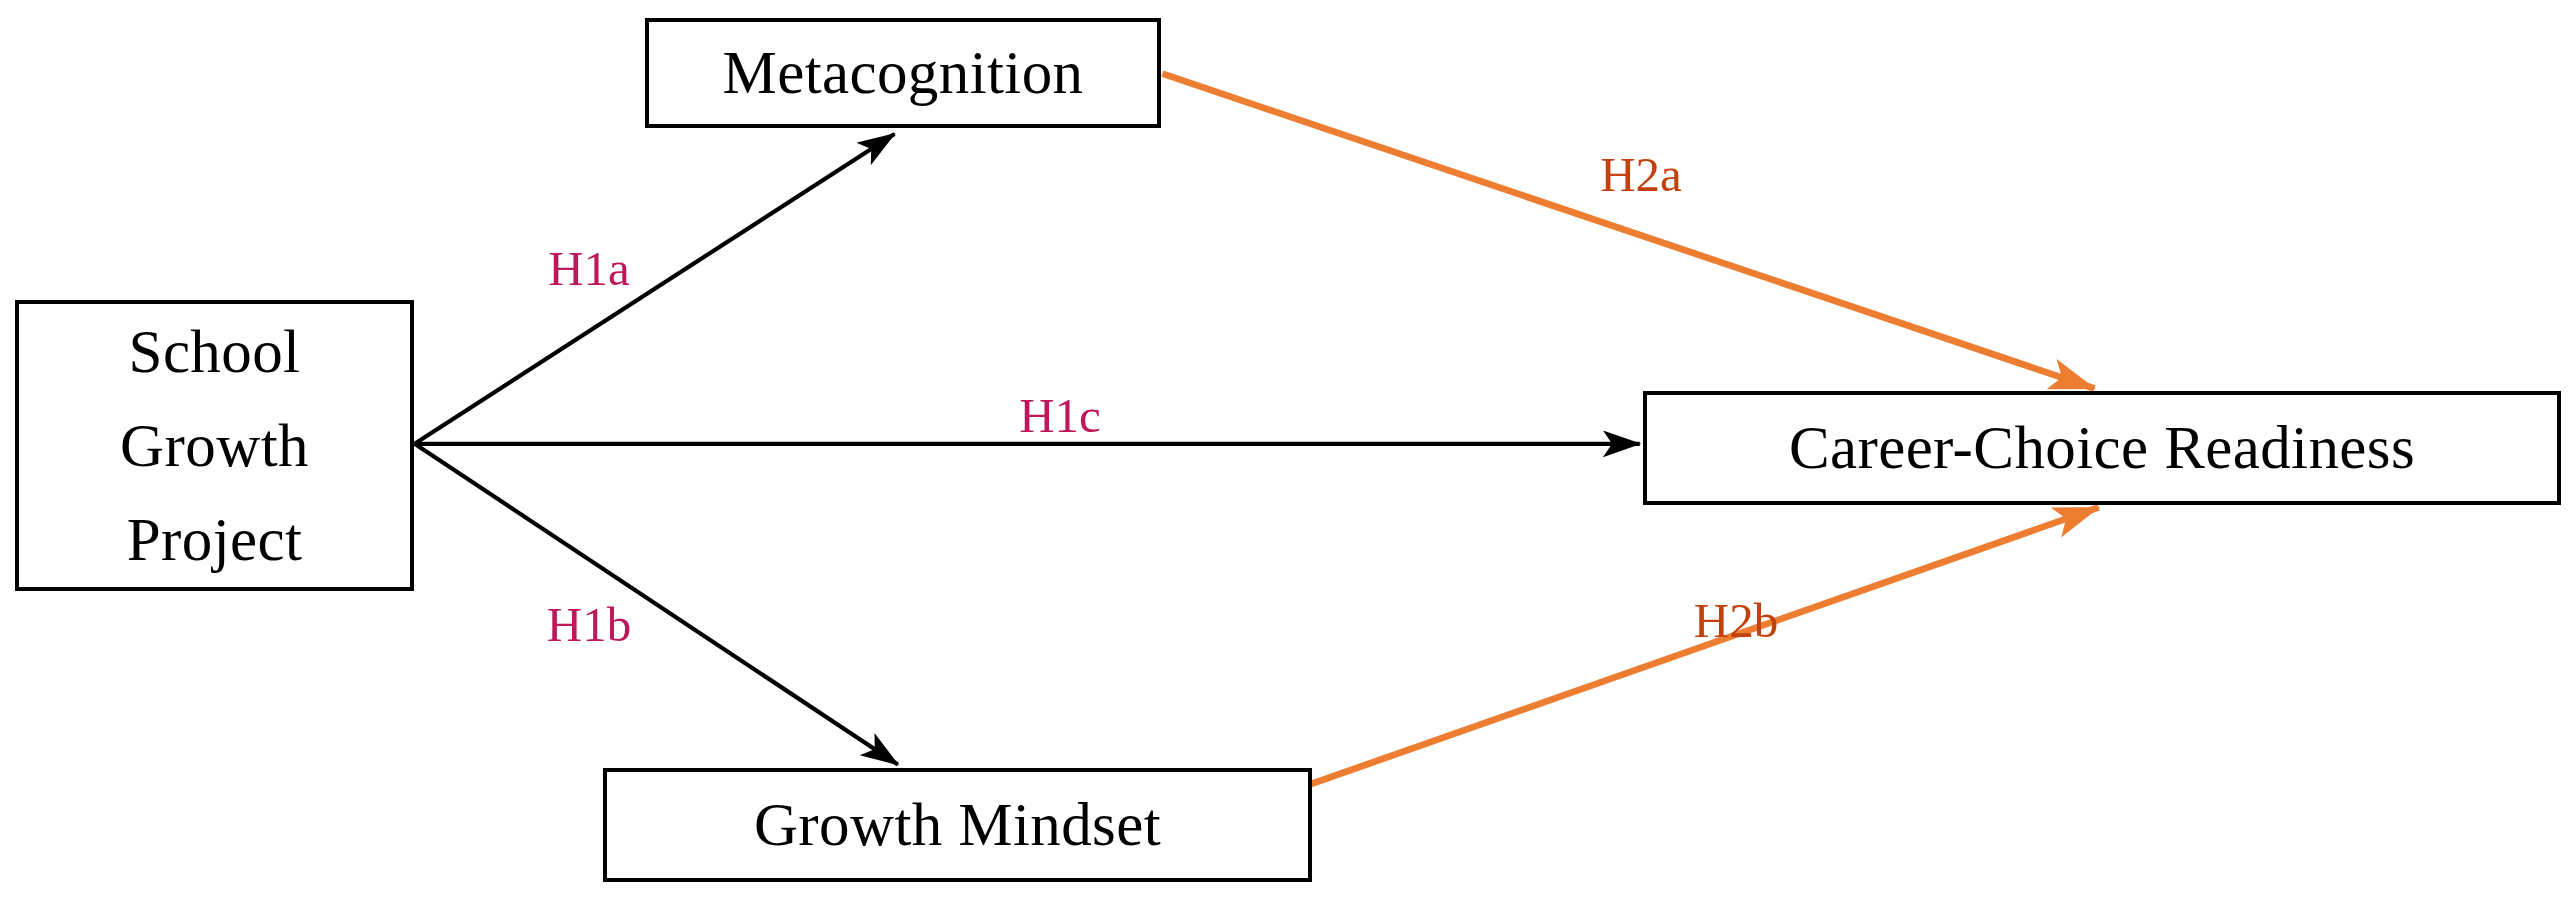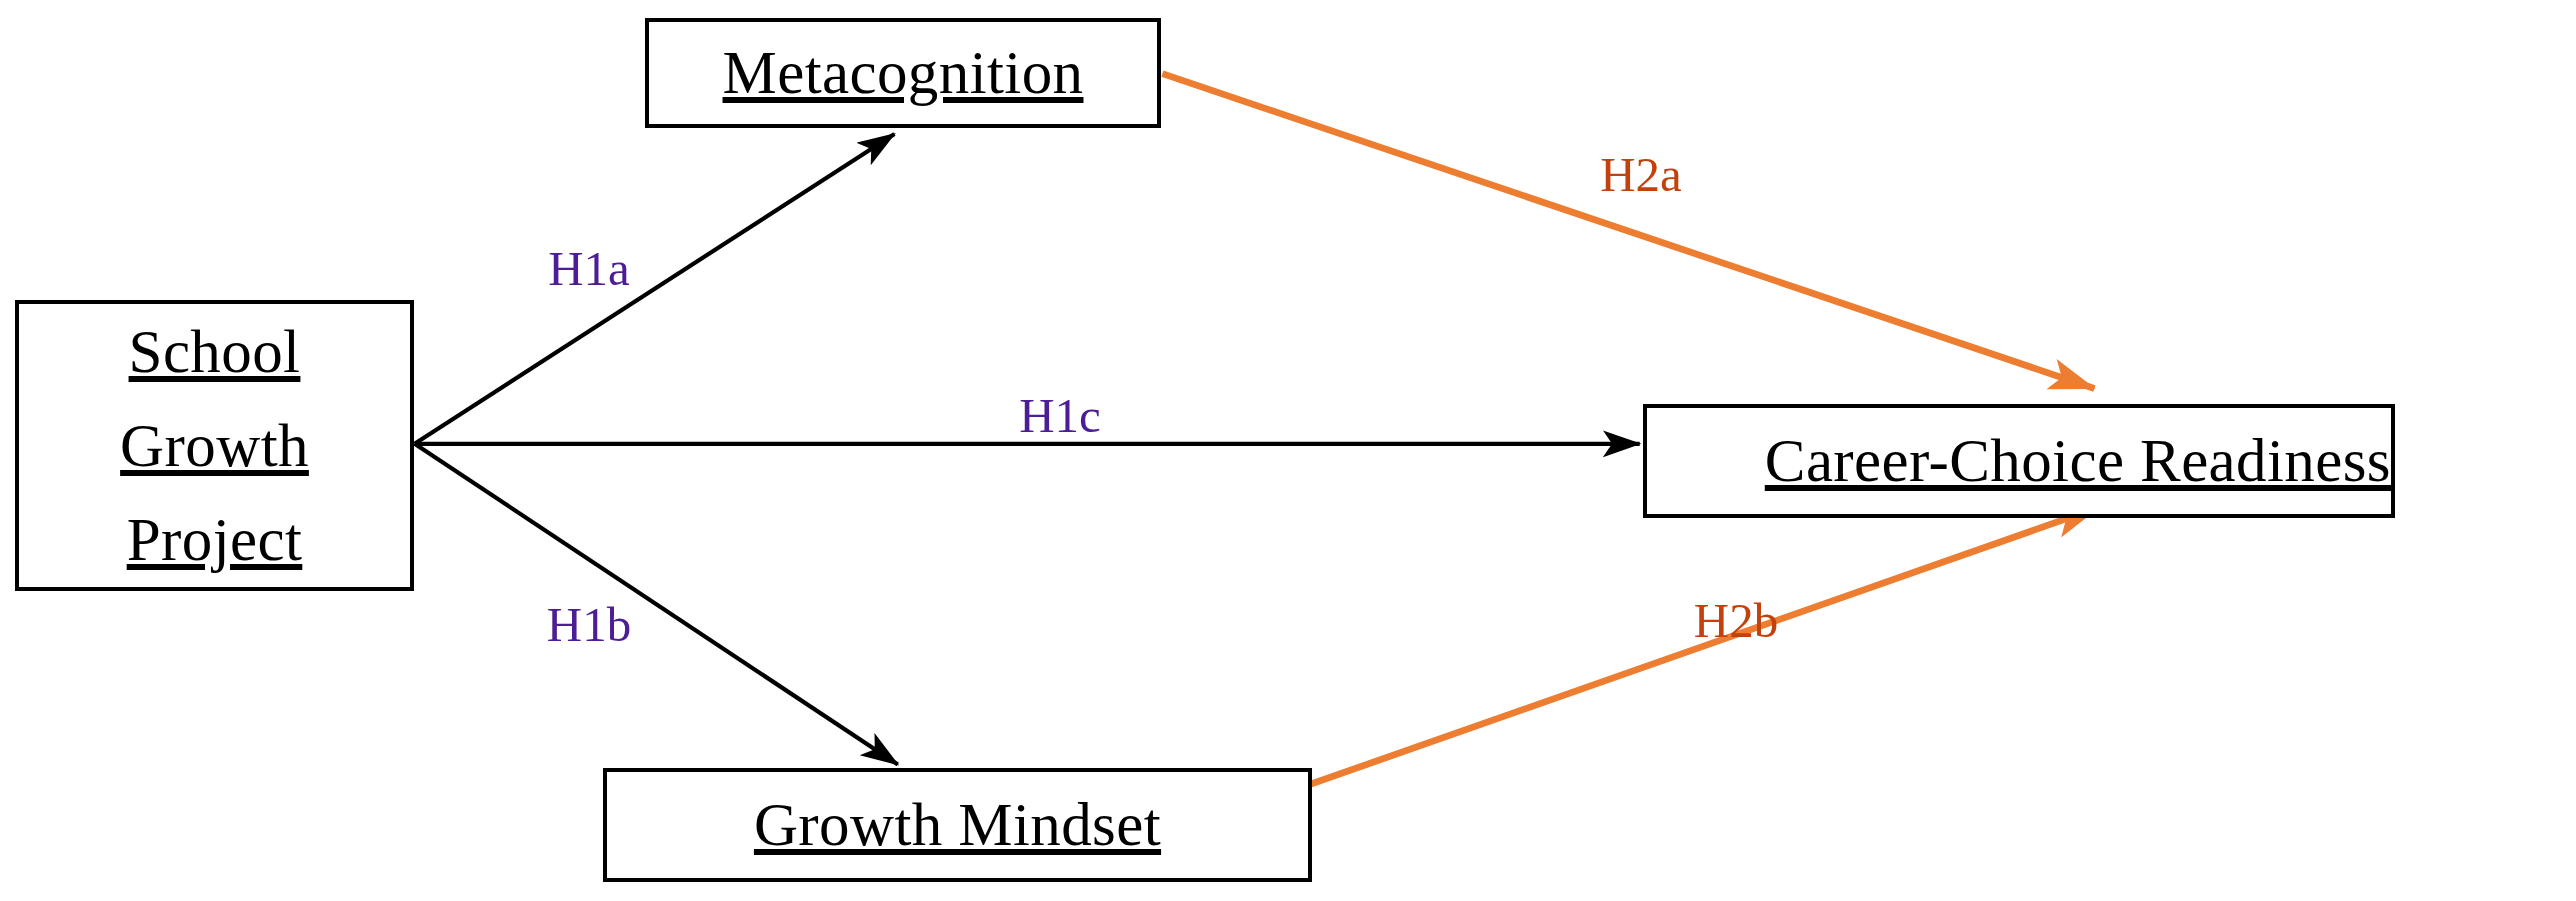--- a/index.html
+++ b/index.html
@@ -20,41 +20,40 @@
   .node {
     position: absolute;
     border: 4.2px solid #000000;
     background: #ffffff;
     display: flex;
     align-items: center;
     justify-content: center;
     text-align: center;
     color: #000000;
     box-sizing: border-box;
-    text-decoration: underline;
   }
   .node .node-label {
     font-size: 61px;
     line-height: 94px;
     white-space: pre-line;
     letter-spacing: 0.4px;
   }
   #node-school        { left: 15px;   top: 300px; width: 399px;  height: 291px; }
   #node-metacognition { left: 645px;  top: 18.4px;  width: 516px;  height: 110px; }
   #node-growth        { left: 603px;  top: 768px; width: 709px;  height: 114px; }
-  #node-career        { left: 1643px; top: 404px; width: 752px; height: 114px; justify-content: flex-end; }
+  #node-career        { left: 1643px; top: 391px; width: 918px; height: 114px; }
 
   .edge-label {
     position: absolute;
     transform: translate(-50%, -50%);
     font-size: 49px;
     line-height: 1;
     white-space: nowrap;
   }
-  .edge-label.black  { color: #4c1d95; }
+  .edge-label.black  { color: #be185d; }
   .edge-label.orange { color: #c2410c; }
   #label-h1a { left: 589px;  top: 268px; }
   #label-h1b { left: 589px;  top: 624px; font-family: Liberation Serif, serif; }
   #label-h1c { left: 1028px; top: 415px; margin-left: 32px; }
   #label-h2a { left: 1641px; top: 174px; }
   #label-h2b { left: 1736px; top: 620px; }
 </style>
 </head>
 <body>
 

